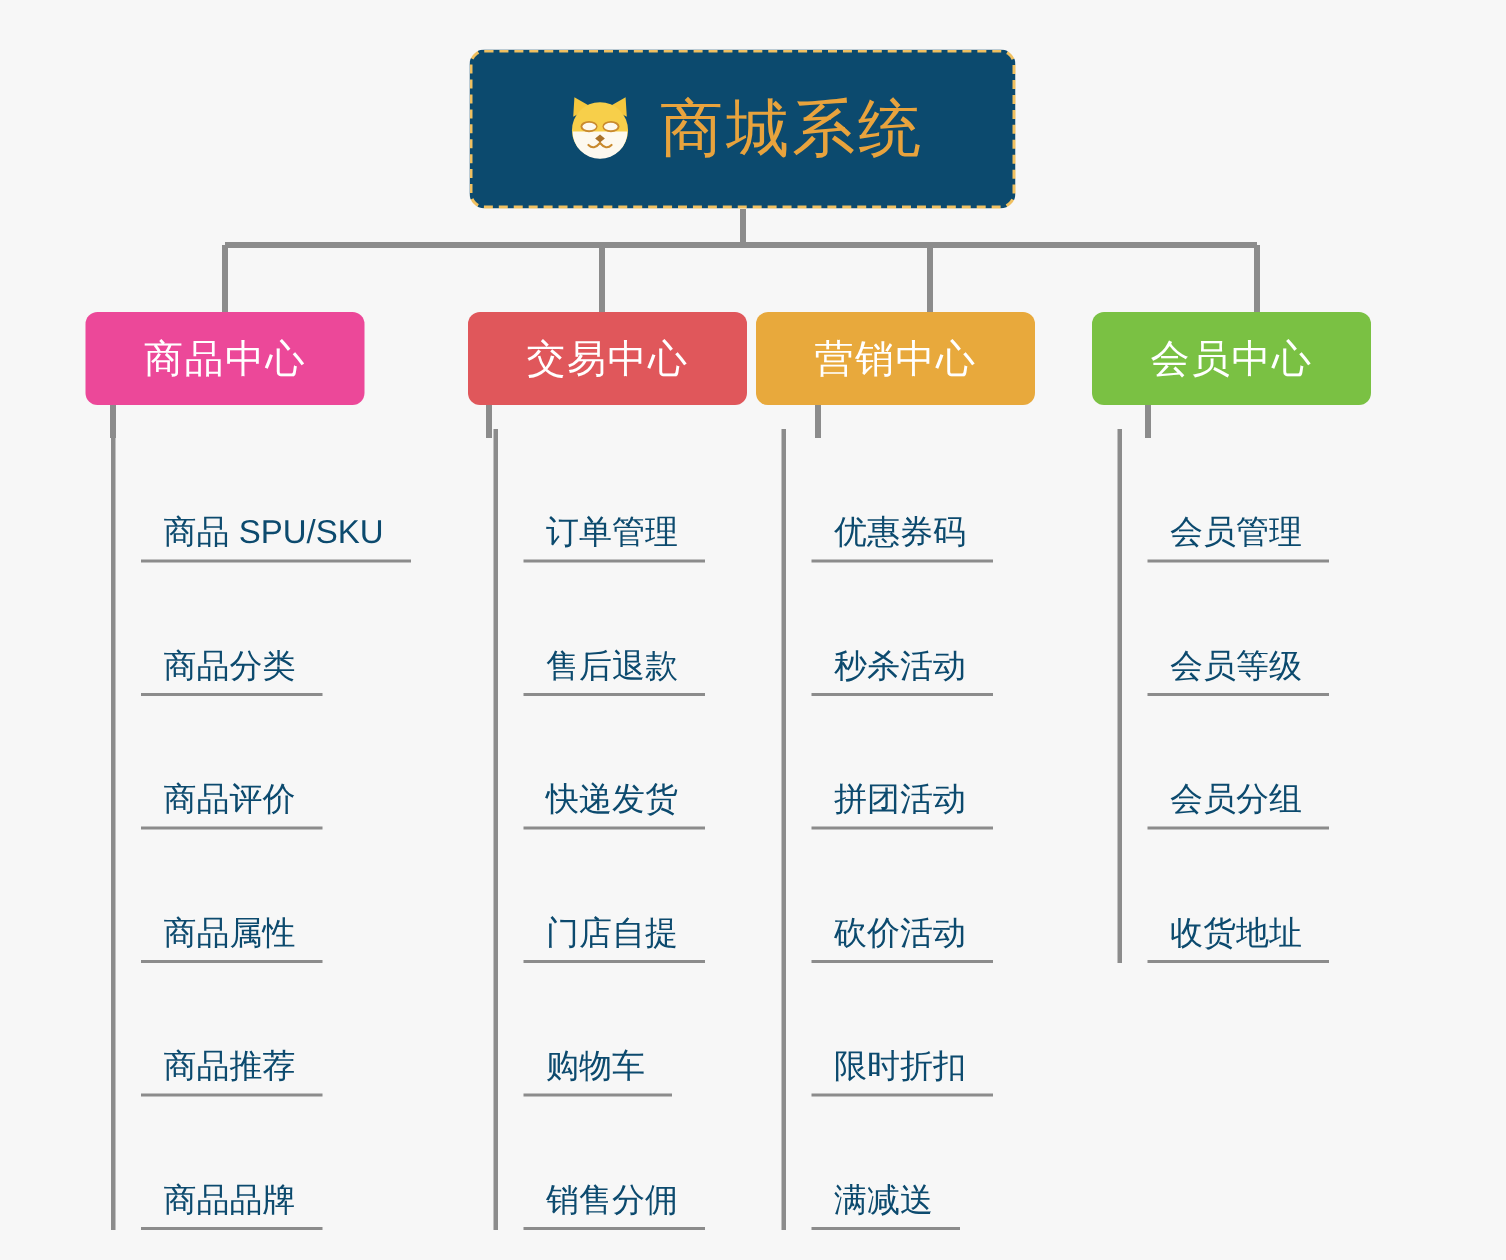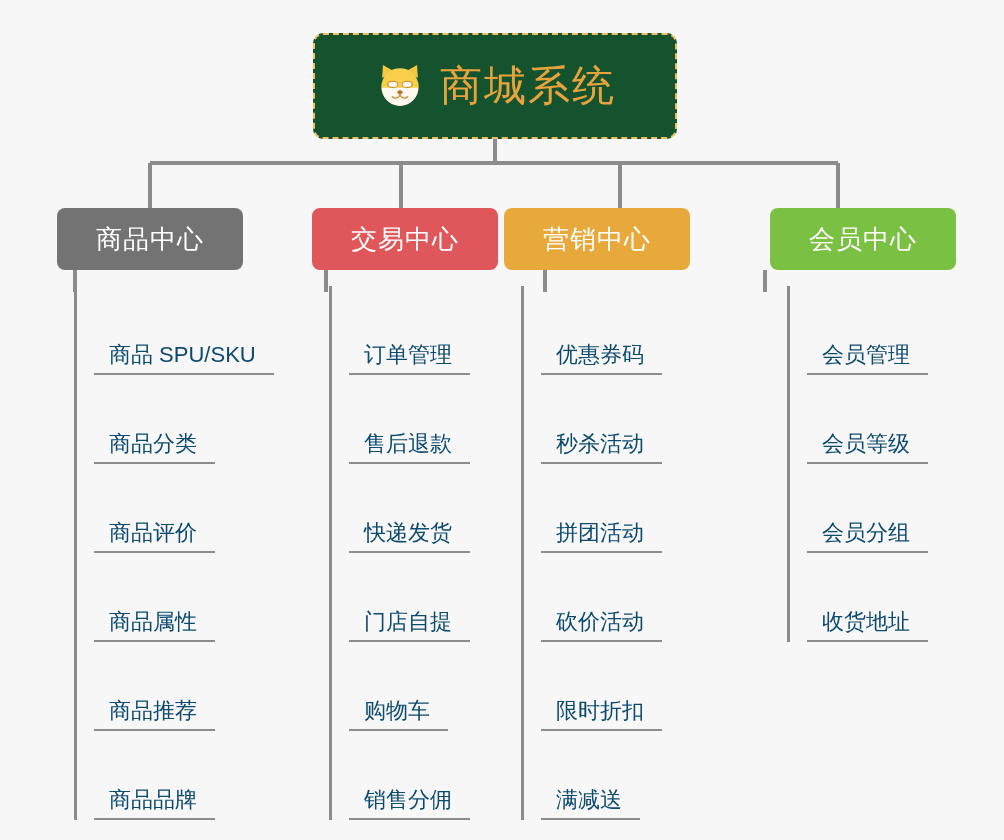--- a/index.html
+++ b/index.html
@@ -24,21 +24,21 @@
   }
 
   
   .root-node {
     position: absolute;
     left: 313px;
     top: 33px;
     width: 364px;
     height: 106px;
     box-sizing: border-box;
-    background: #14532d;
+    background: #0c4a6e;
     border: 2px dashed #f0c060;
     border-radius: 10px;
     display: flex;
     align-items: center;
     justify-content: center;
     gap: 14px;
   }
   .root-emoji {
     width: 52px;
     height: 52px;
@@ -66,21 +66,21 @@
 
   
   .column {
     position: absolute;
     top: 208px;
     width: 200px;
   }
   .col-0 { left: 57px;  width: 186px; }
   .col-1 { left: 312px; width: 186px; }
   .col-2 { left: 504px; width: 186px; }
-  .col-3 { left: 770px; width: 186px; }
+  .col-3 { left: 728px; width: 186px; }
 
   .col-header {
     height: 62px;
     border-radius: 8px;
     display: flex;
     align-items: center;
     justify-content: center;
     color: #ffffff;
     font-size: 26px;
     letter-spacing: 1px;
@@ -163,21 +163,21 @@
       <line x1="838" y1="163" x2="838" y2="208"></line>
 
       <line x1="75" y1="270" x2="75" y2="292"></line>
       <line x1="326" y1="270" x2="326" y2="292"></line>
       <line x1="545" y1="270" x2="545" y2="292"></line>
       <line x1="765" y1="270" x2="765" y2="292"></line>
     </g>
   </svg>
 
   <div class="column col-0" id="col-template-host">
-      <div class="col-header" style="background: #737373;">商品中心</div>
+      <div class="col-header" style="background: #ec4899;">商品中心</div>
       <div class="leaf-list" style="border-left-color: rgb(140, 140, 140);">
         <div class="leaf-item" style="border-bottom-color: rgb(140, 140, 140); width: 180px;">
           <span class="leaf-label">商品 SPU/SKU</span>
         </div>
         <div class="leaf-item" style="border-bottom-color: rgb(140, 140, 140); width: 121px;">
           <span class="leaf-label">商品分类</span>
         </div>
         <div class="leaf-item" style="border-bottom-color: rgb(140, 140, 140); width: 121px;">
           <span class="leaf-label">商品评价</span>
         </div>

